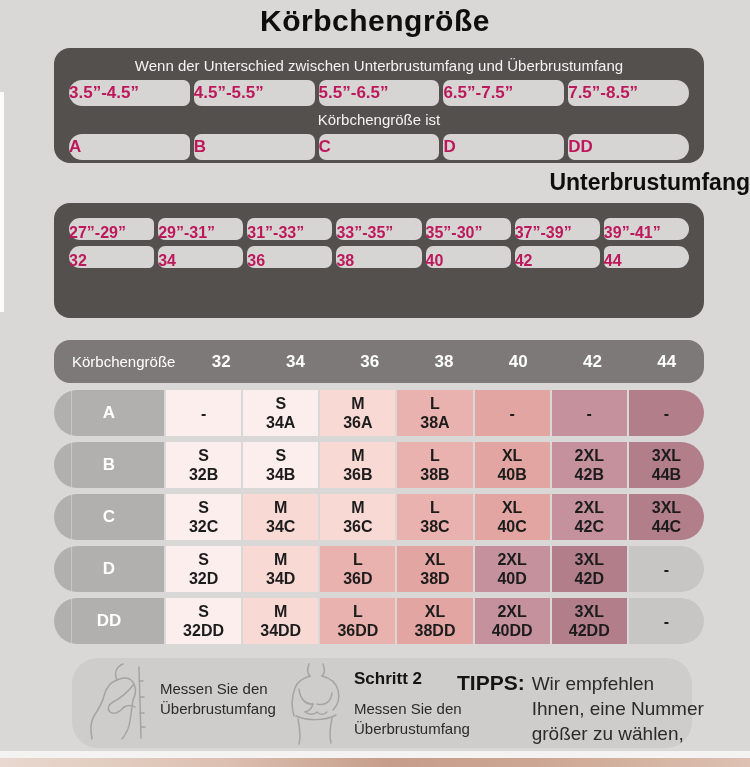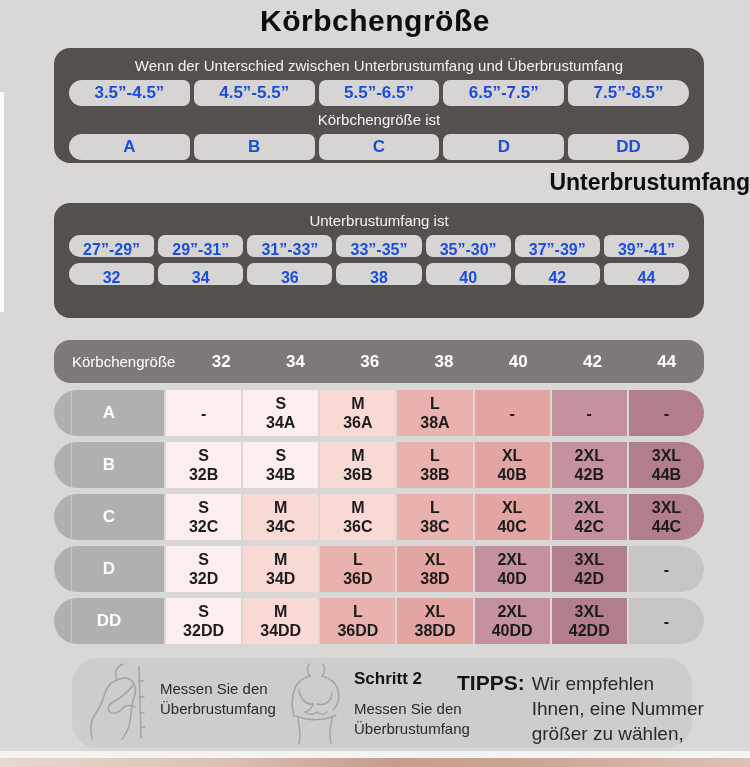--- a/index.html
+++ b/index.html
@@ -29,21 +29,21 @@
     padding:9px 15px 0; overflow:hidden;
     color:#f4f3f2;
   }
   #cup-panel  { top:48px;  height:115px; }
   #band-panel { top:203px; height:115px; }
 
   .panel-caption { text-align:center; font-size:15px; color:#f4f3f2; }
   .pill-row { display:flex; gap:4px; margin-top:6px; }
   .pill {
     flex:1; background:var(--pill-light,#d7d5d3);
-    text-align:center; font-weight:700; color:#1d4ed8;
+    font-weight:700; color:#be185d;
     border-radius:7px;
   }
   .pill:first-child { border-top-left-radius:14px; border-bottom-left-radius:14px; }
   .pill:last-child  { border-top-right-radius:14px; border-bottom-right-radius:14px; }
   #cup-panel .pill  { height:26px; line-height:26px; font-size:17px; }
   #cup-panel .mid-caption { margin-top:5px; }
   #band-panel .pill { height:22px; line-height:30px; font-size:16px; }
   #band-panel .footer-caption { margin-top:2px; }
 
   .size-table { position:absolute; left:54px; top:340px; width:650px; }
@@ -116,21 +116,20 @@
       <div class="pill">B</div>
       <div class="pill">C</div>
       <div class="pill">D</div>
       <div class="pill">DD</div>
     </div>
   </section>
 
   <h2 class="section-title">Unterbrustumfang</h2>
 
   <section class="panel" id="band-panel">
-    <div class="panel-caption">Unterbrustumfang ist</div>
     <div class="pill-row">
       <div class="pill">27”-29”</div>
       <div class="pill">29”-31”</div>
       <div class="pill">31”-33”</div>
       <div class="pill">33”-35”</div>
       <div class="pill">35”-30”</div>
       <div class="pill">37”-39”</div>
       <div class="pill">39”-41”</div>
     </div>
     <div class="pill-row">

